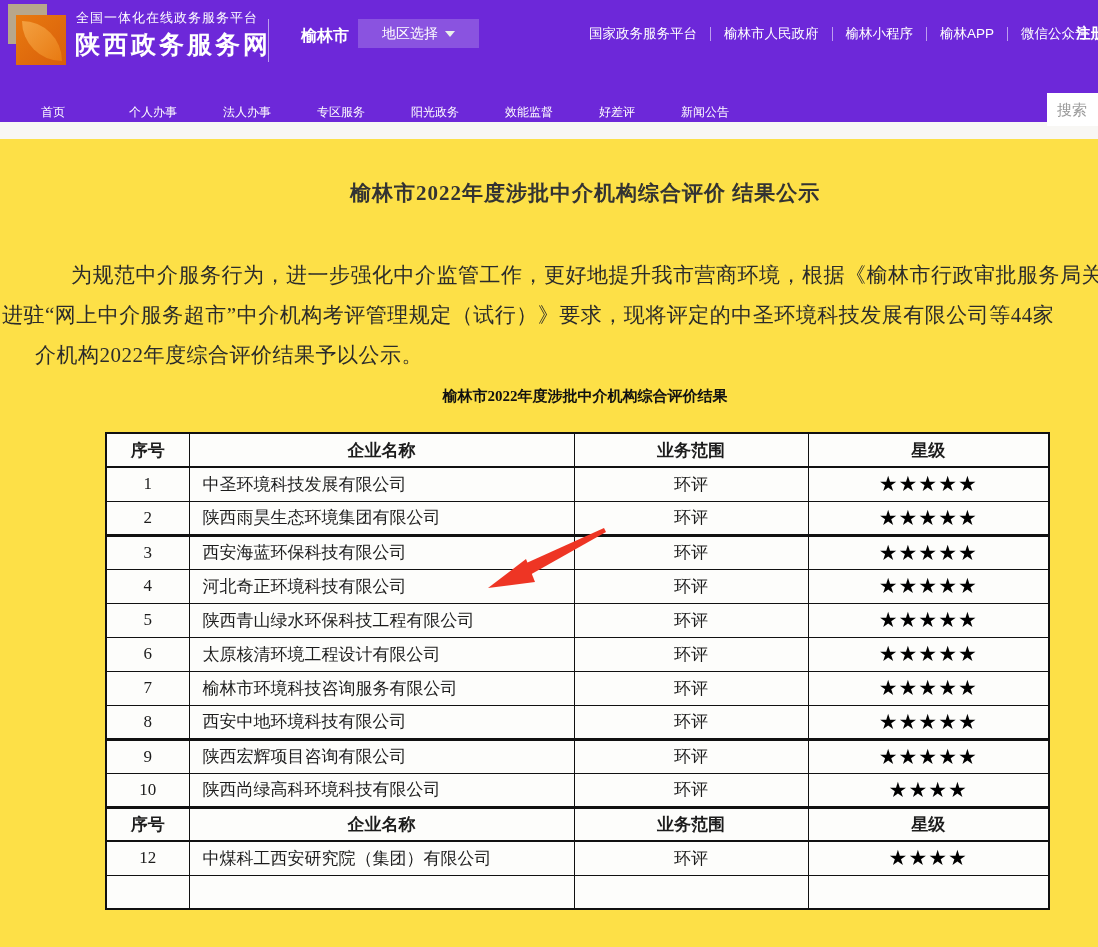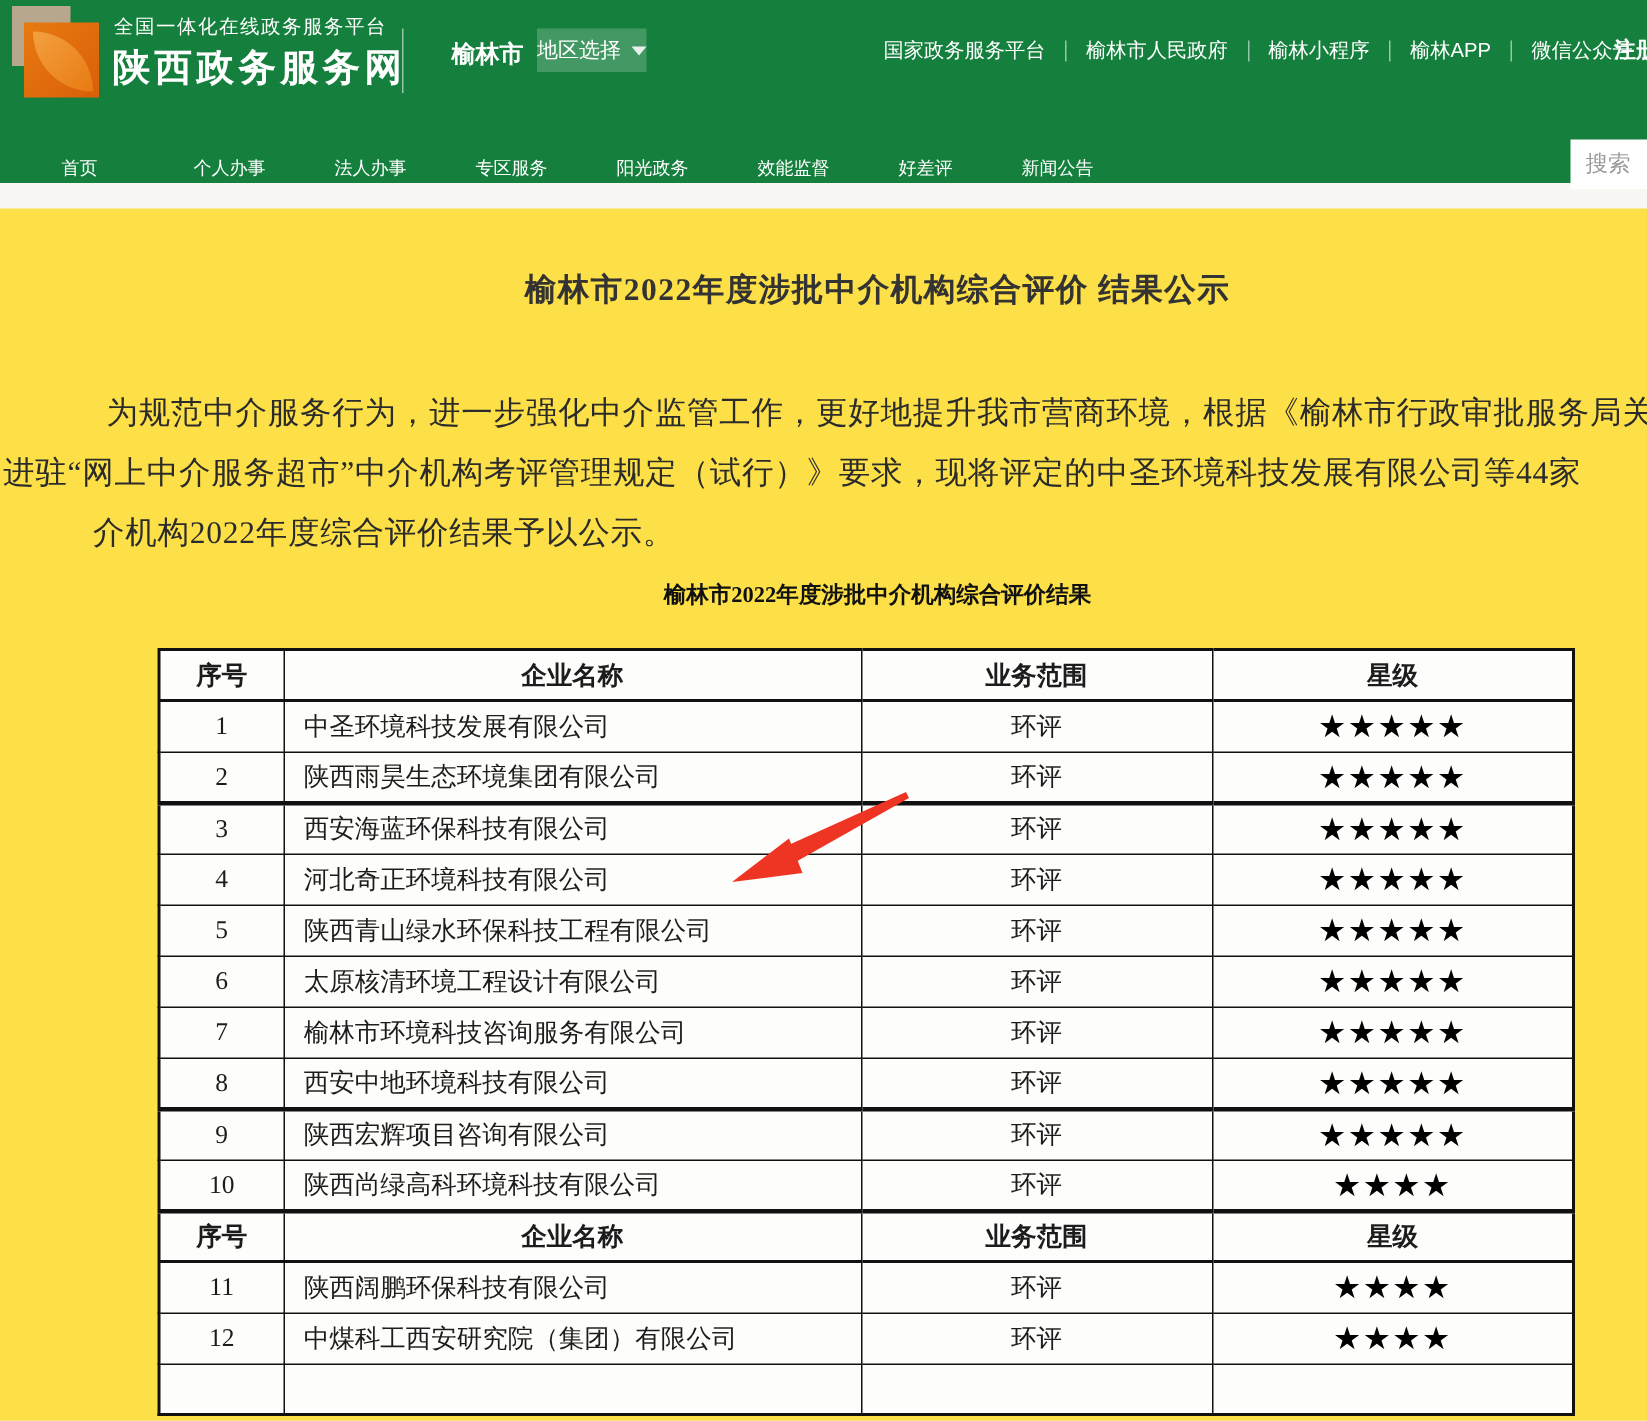--- a/index.html
+++ b/index.html
@@ -1,31 +1,31 @@
 <!DOCTYPE html>
 <html><head>
 <meta charset="utf-8">
 <style>
   * { margin:0; padding:0; box-sizing:border-box; }
   html,body { width:1098px; height:947px; overflow:hidden; }
   body { position:relative; background:#f8f7f4; font-family:"Liberation Sans", sans-serif; }
 
   
-  .header { position:absolute; left:0; top:0; width:1098px; height:122px; background:#15803d; }
+  .header { position:absolute; left:0; top:0; width:1098px; height:122px; background:#6d28d9; }
   .logo { position:absolute; left:8px; top:4px; width:58px; height:62px; }
   .logo .back-sq { position:absolute; left:0; top:0; width:39px; height:40px; background:#b7a78c; }
   .logo .front-sq { position:absolute; left:8px; top:11px; width:50px; height:50px;
       background:linear-gradient(135deg,#e8messages7a10,#dd660b); background:linear-gradient(135deg,#e87a10,#d95f0a); }
   .logo .leaf { position:absolute; left:14px; top:17px; width:40px; height:40px;
       border-radius:0 100% 0 100%; background:linear-gradient(135deg,#f3a040,#e87a12); }
   .brand-small { position:absolute; left:76px; top:9px; color:#fff; font-size:13px; letter-spacing:1px; }
   .brand-big { position:absolute; left:75px; top:28px; color:#fff; font-size:25px; font-weight:bold; letter-spacing:3px; }
   .v-divider { position:absolute; left:268px; top:19px; width:1px; height:43px; background:rgba(255,255,255,.55); }
   .city { position:absolute; left:288px; top:26px; color:#fff; font-size:16px; font-weight:bold;margin-left:13px; }
-  .region-btn { position:absolute; left:358px; top:19px; height:29px; padding:0 0;
+  .region-btn { position:absolute; left:358px; top:19px; height:29px; padding:0 24px;
       background:rgba(255,255,255,.2); color:#fff; font-size:14px; border:none;
       display:flex; align-items:center; gap:7px; cursor:pointer; }
   .region-btn .caret { width:0; height:0; border-left:5px solid transparent; border-right:5px solid transparent;
       border-top:6px solid #e9f0ea; }
   .top-links { position:absolute; left:576px; top:25px; display:flex; align-items:center; white-space:nowrap; }
   .top-links a { color:#fff; font-size:13.5px; text-decoration:none; padding:0 13px; }
   .top-links .sep { width:1px; height:14px; background:rgba(255,255,255,.55); }
   .register { position:absolute; left:1076px; top:24px; color:#fff; font-size:14.5px; font-weight:bold;
       text-decoration:none; white-space:nowrap; }
 
@@ -41,21 +41,21 @@
 
   
   .content { position:absolute; left:0; top:139px; width:1098px; height:808px; background:#fde047; }
   .doc { position:absolute; left:0; top:0; width:1170px; height:808px;
       font-family:"Liberation Serif", serif; color:#222; }
   .doc-title { position:absolute; left:0; top:40px; width:1170px; text-align:center;
       font-size:21px; font-weight:bold; letter-spacing:1px; color:#333; }
   .p-line { position:absolute; font-size:21px; letter-spacing:0.5px; white-space:nowrap; color:#2b2b2b; }
   .p-line.l1 { left:71px; top:122px; }
   .p-line.l2 { left:2px;  top:162px; }
-  .p-line.l3 { left:35px; top:202px;margin-left:27px; }
+  .p-line.l3 { left:35px; top:202px; }
   .table-caption { position:absolute; left:0; top:248px; width:1170px; text-align:center;
       font-size:15px; font-weight:bold; color:#111; }
 
   
   table.eval { position:absolute; left:105px; top:293px; width:943px; border-collapse:collapse;
       table-layout:fixed; background:#fdfdfb; }
   table.eval col.c1 { width:83px; }
   table.eval col.c2 { width:385px; }
   table.eval col.c3 { width:234px; }
   table.eval col.c4 { width:241px; }
@@ -206,26 +206,20 @@
       <tbody>
         <tr class="hdr">
           <td>序号</td>
           <td>企业名称</td>
           <td>业务范围</td>
           <td>星级</td>
         </tr>
       </tbody>
       <tbody id="part2">
           <tr>
-    <td class="c-no">11</td>
-    <td class="c-name">陕西阔鹏环保科技有限公司</td>
-    <td class="c-scope">环评</td>
-    <td class="c-stars">★★★★</td>
-  </tr>
-          <tr>
     <td class="c-no">12</td>
     <td class="c-name">中煤科工西安研究院（集团）有限公司</td>
     <td class="c-scope">环评</td>
     <td class="c-stars">★★★★</td>
   </tr>
           <tr>
     <td class="c-no"></td>
     <td class="c-name"></td>
     <td class="c-scope"></td>
     <td class="c-stars"></td>

